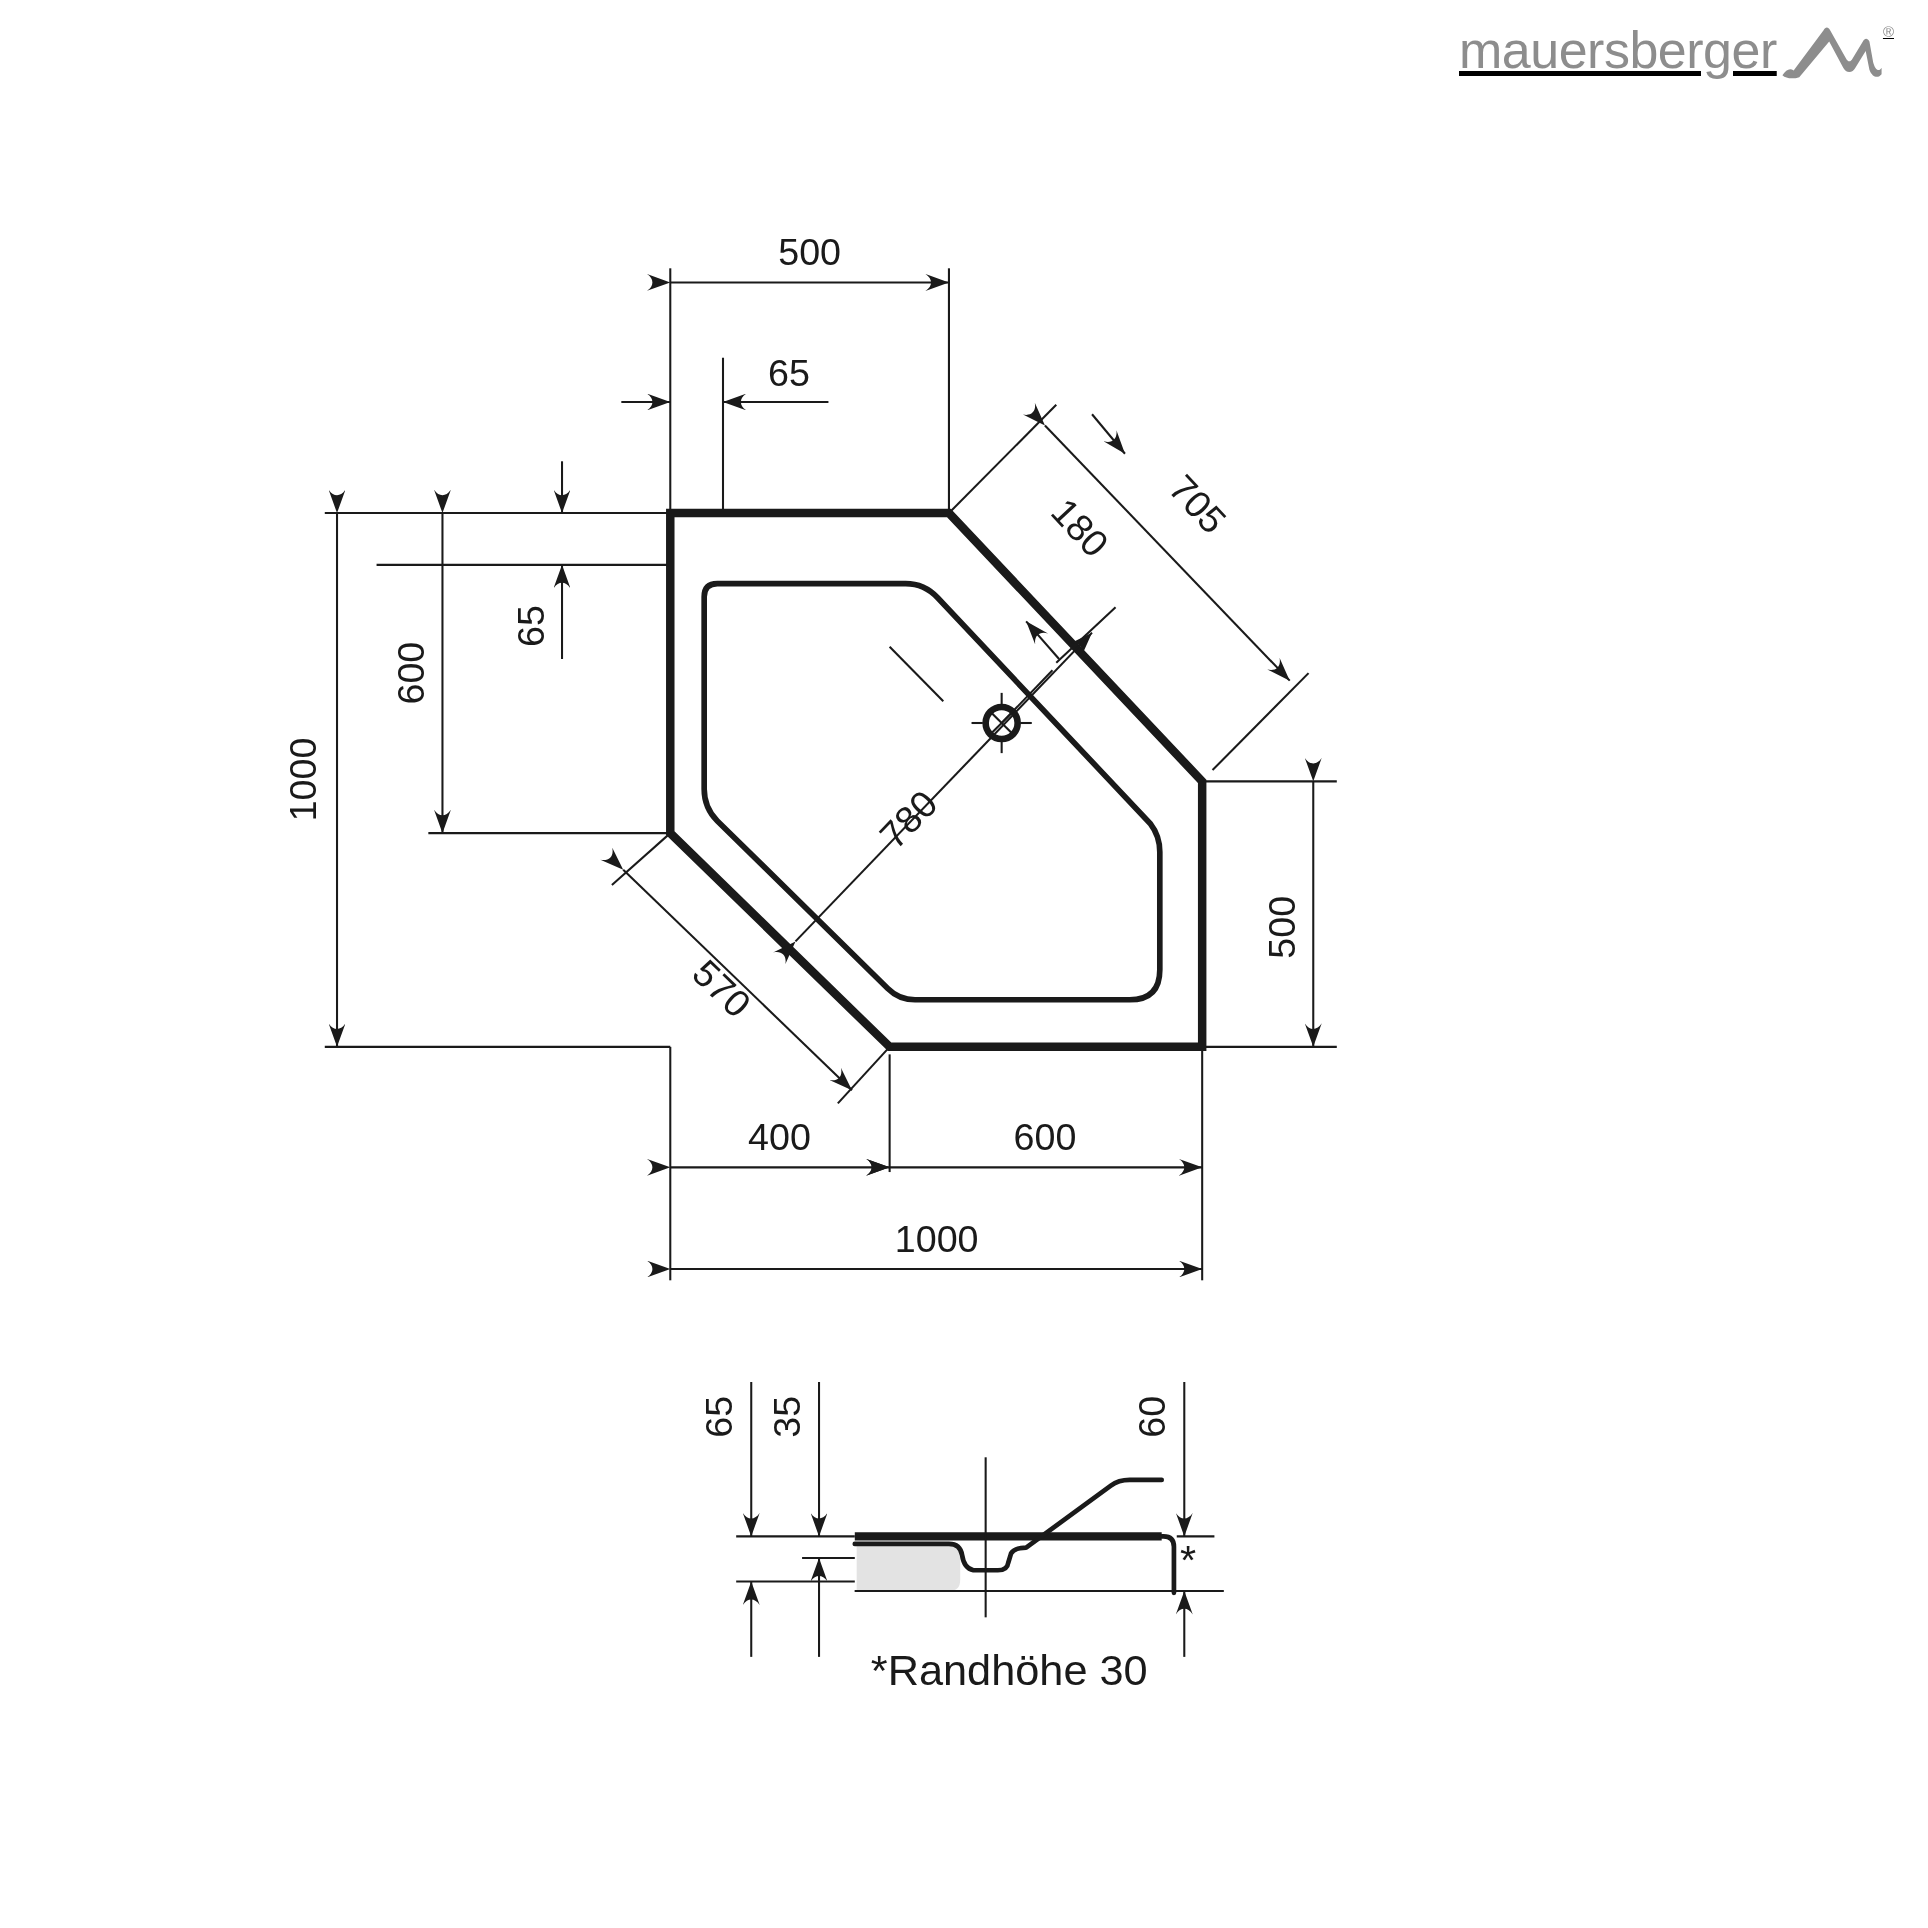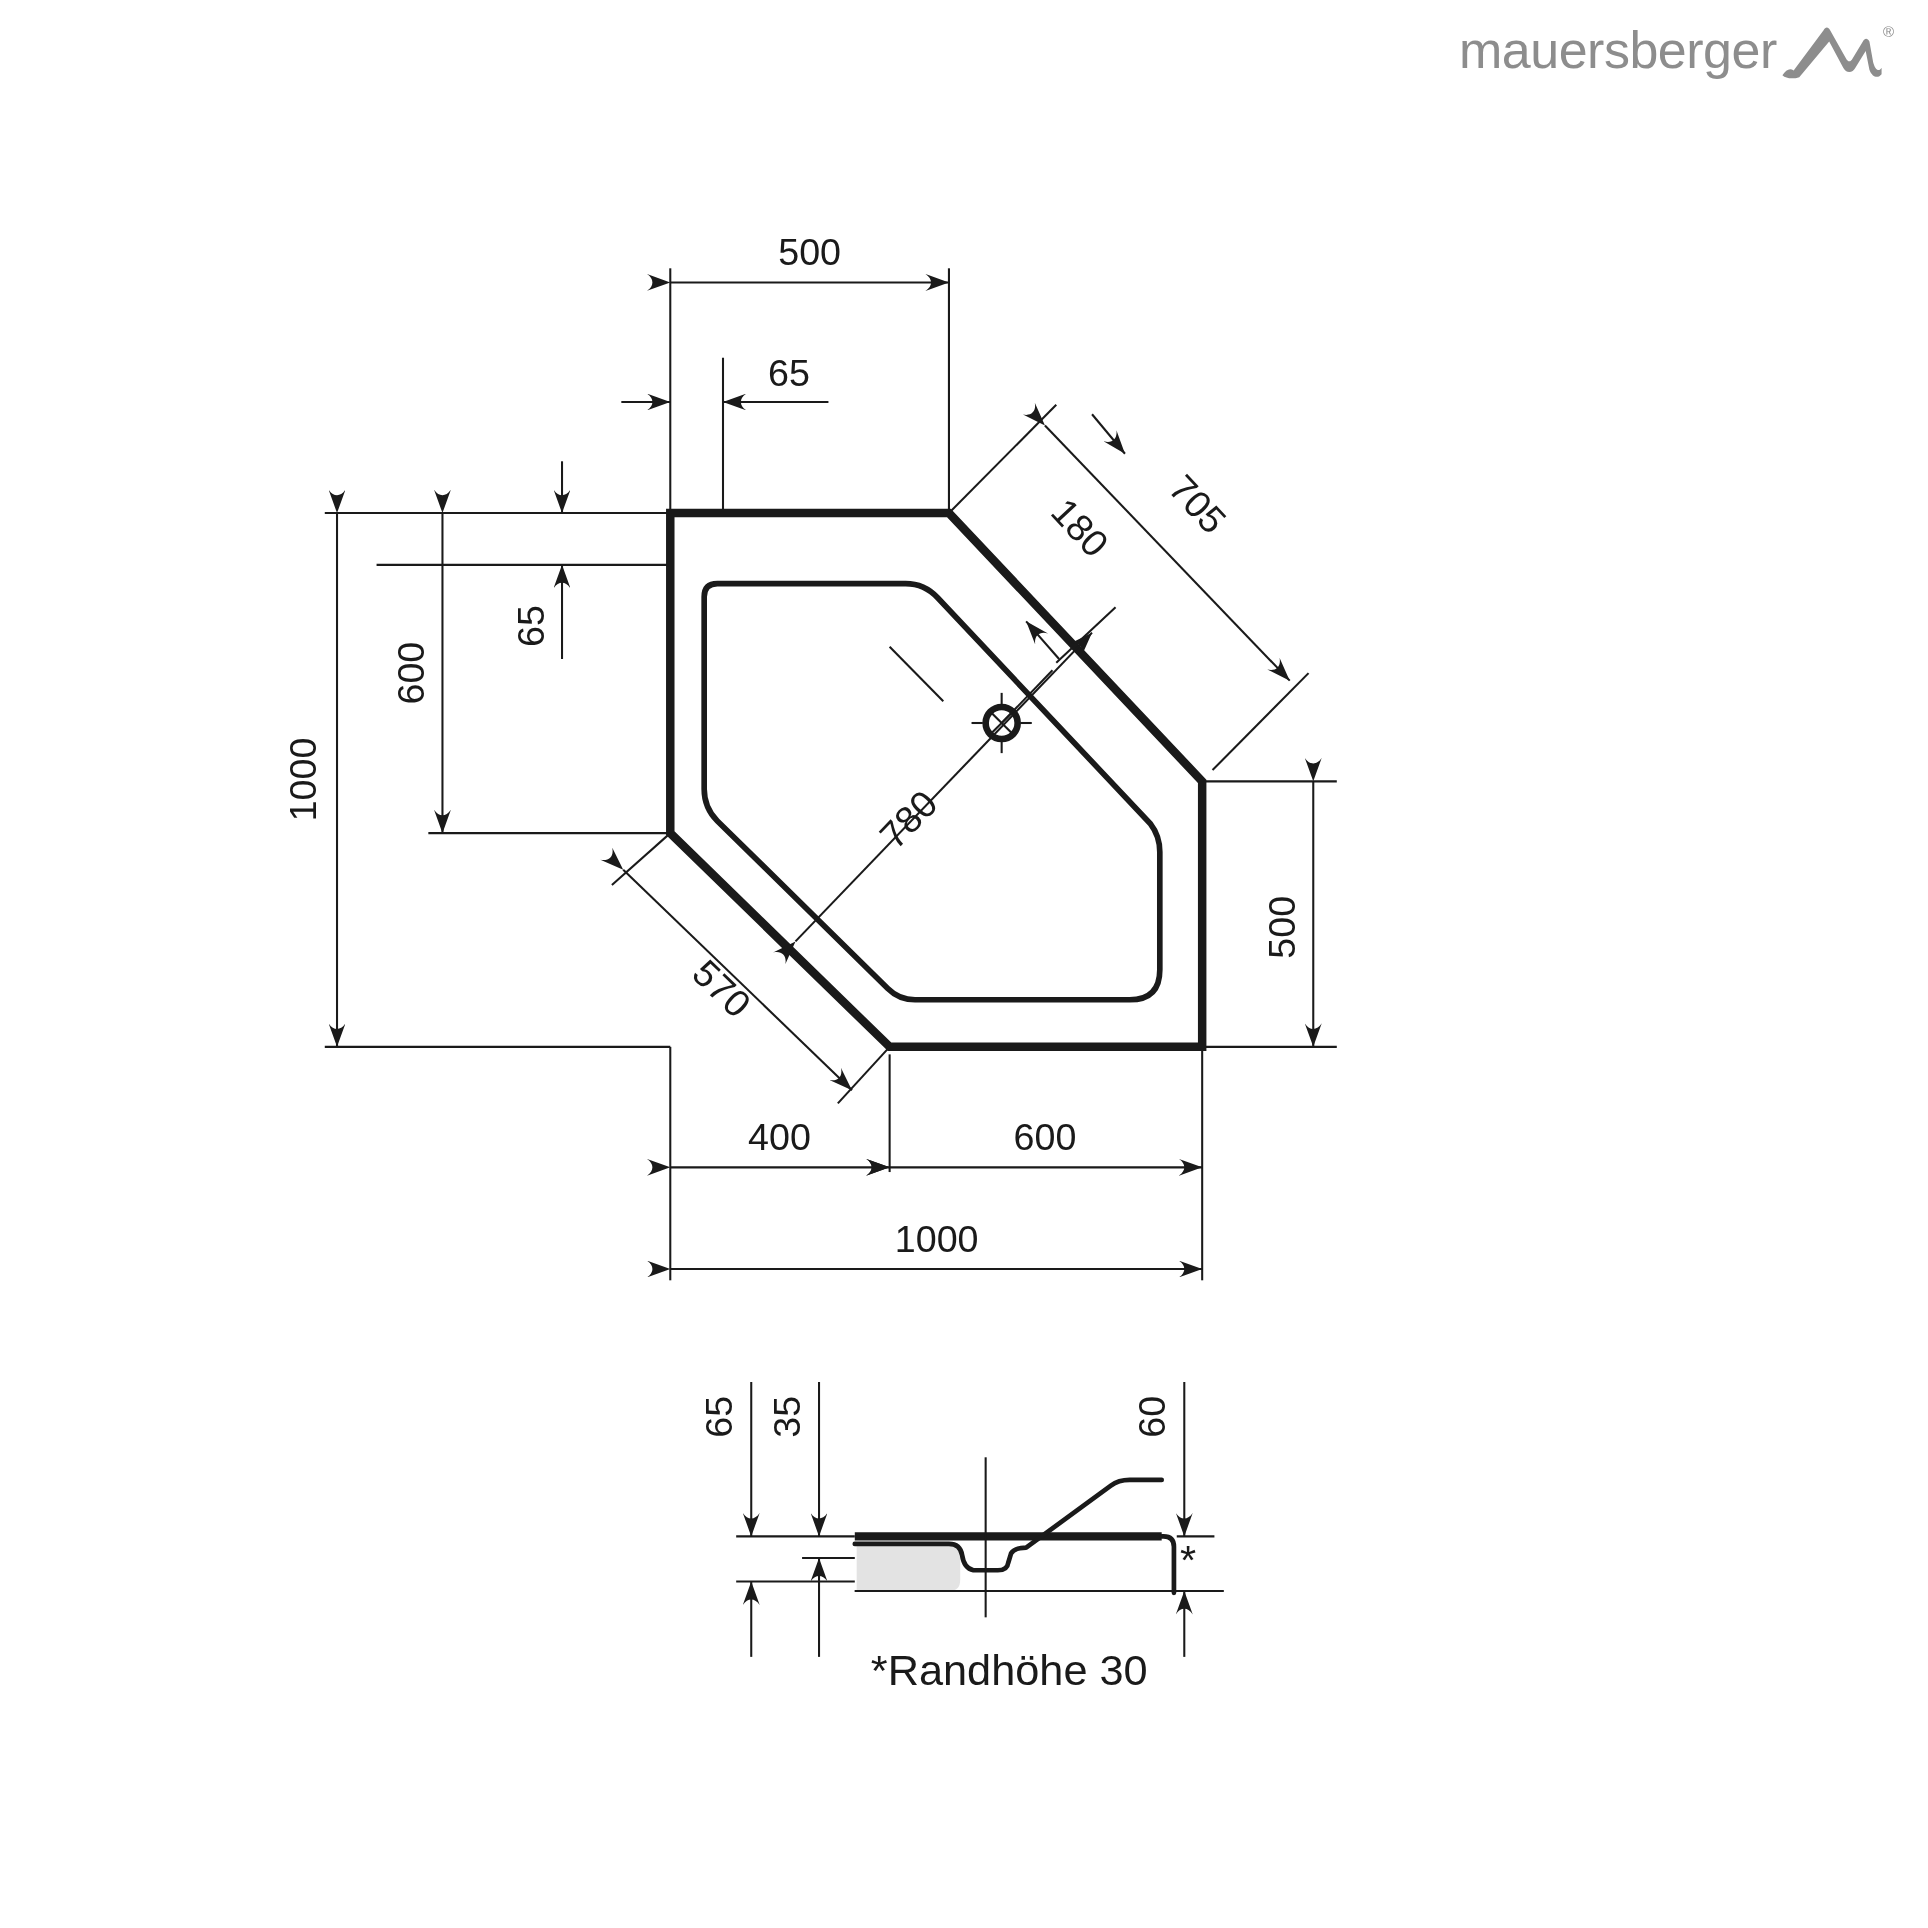--- a/index.html
+++ b/index.html
@@ -20,20 +20,21 @@
     height: 1928px;
     background: #ffffff;
   }
   .logo-wrap {
     position: absolute;
     top: 21px;
     right: 34px;
     display: flex;
     align-items: center;
     gap: 3px;
+    text-decoration: underline;
   }
   .logo-text {
     font-family: "Liberation Sans", sans-serif;
     font-size: 52px;
     color: #8d8d8d;
     letter-spacing: -0.5px;
     line-height: 1;
     font-weight: 400;
   }
   .logo-mark {

